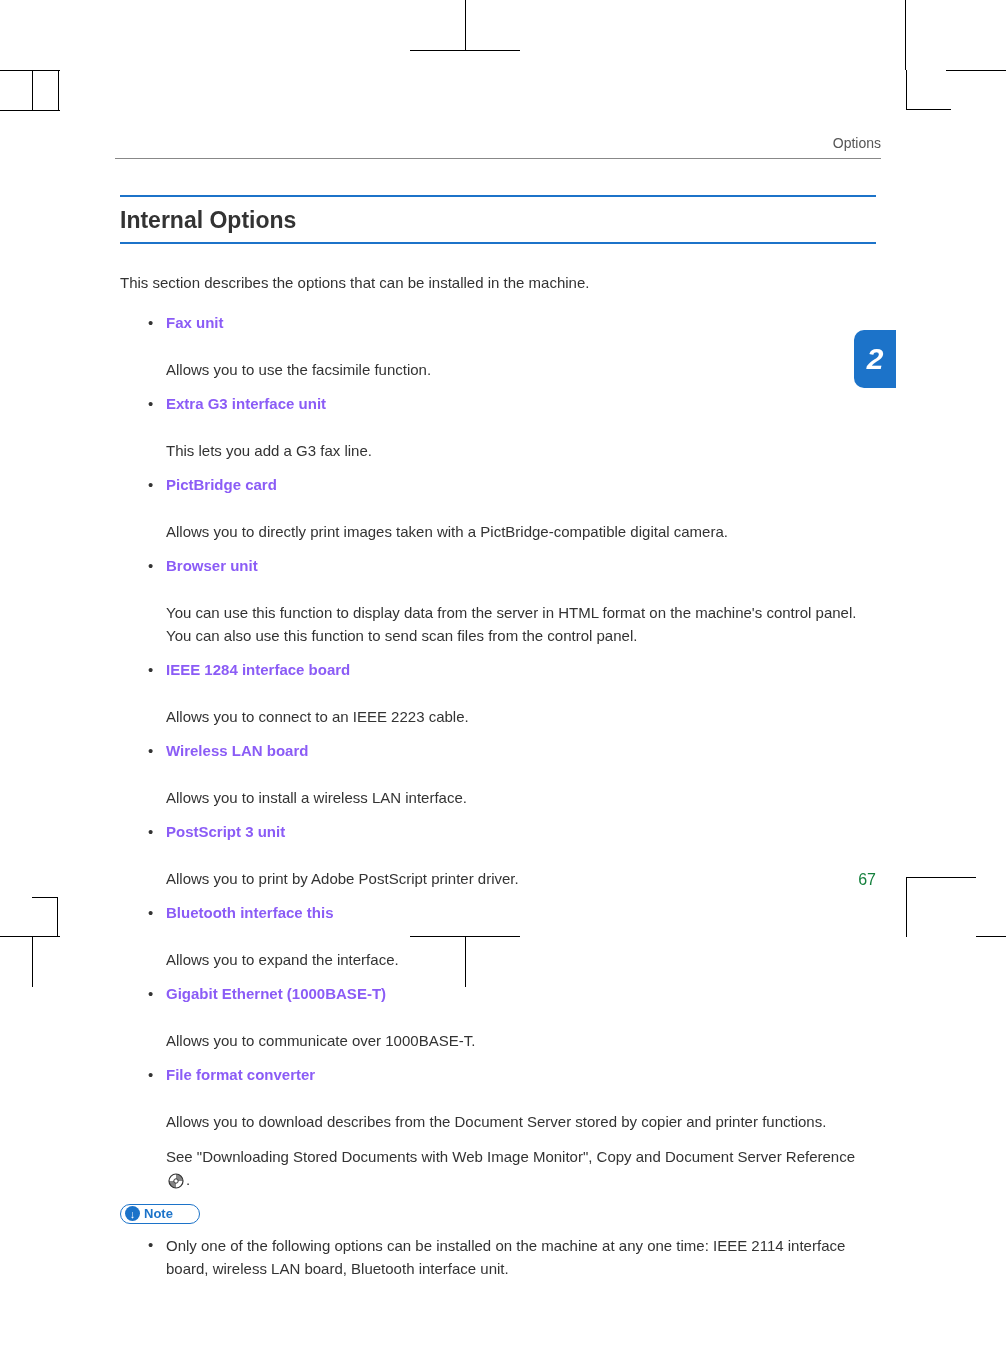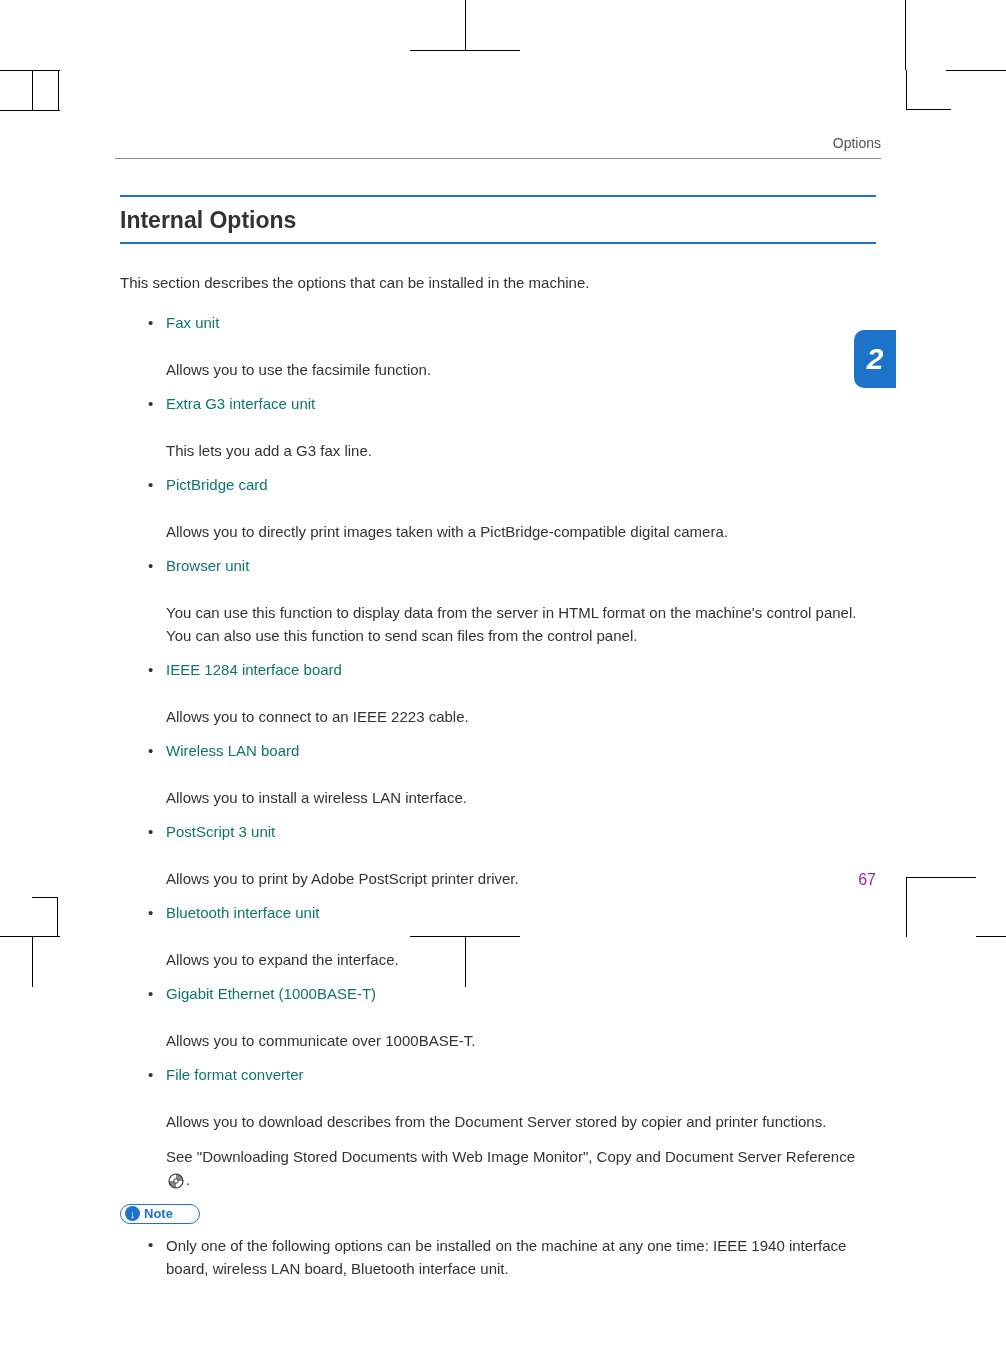--- a/index.html
+++ b/index.html
@@ -43,38 +43,38 @@
   .sec-rule-top { height: 2px; background: #1c73c9; margin-bottom: 10px; }
   .sec-title { font-size: 23px; font-weight: bold; color: #333; margin: 6px 0 8px 0; }
   .sec-rule-bot { height: 2px; background: #1c73c9; margin-bottom: 28px; }
 
   .intro { font-size: 15px; color: #333; margin-bottom: 18px; line-height: 1.45; }
 
   ul.opts { list-style: none; padding-left: 28px; }
   ul.opts > li { margin-bottom: 8px; }
   .li-row { display: flex; align-items: flex-start; }
   .bullet { width: 18px; flex: 0 0 18px; font-size: 15px; color: #333; line-height: 1.45; }
-  .li-label { font-size: 15px; color: #0f766e; line-height: 1.45; }
+  .li-label { font-size: 15px; color: #8b5cf6; line-height: 1.45; font-weight: bold; }
   .li-desc { font-size: 15px; color: #333; line-height: 1.55; padding-left: 18px; margin-top: 24px; margin-bottom: 12px; }
   .li-desc2 { font-size: 15px; color: #333; line-height: 1.55; padding-left: 18px; margin-top: 6px; margin-bottom: 12px; }
 
   .cd-icon { display: inline-flex; vertical-align: middle; margin: 0 2px; }
 
   
   .note-wrap { margin-top: 10px; }
   .note-pill { display: inline-flex; align-items: center; border: 1.5px solid #1c73c9; border-radius: 12px; padding: 1px 26px 1px 4px; height: 20px; }
   .note-icon { width: 15px; height: 15px; border-radius: 50%; background: #1c73c9; color: #fff; display: inline-flex; align-items: center; justify-content: center; font-size: 11px; margin-right: 4px; font-weight: bold; }
   .note-text { font-size: 13px; font-weight: bold; color: #1c73c9; }
 
   ul.notes { list-style: none; padding-left: 28px; margin-top: 10px; }
   .note-row { display: flex; align-items: flex-start; }
   .note-body { flex: 1; font-size: 15px; color: #333; line-height: 1.55; }
 
   
-  .pageno { position: absolute; bottom: 98px; right: 130px; font-size: 16px; color: #a21caf; margin-top: 26px; }
+  .pageno { position: absolute; bottom: 98px; right: 130px; font-size: 16px; color: #15803d; margin-top: 26px; }
 </style>
 </head>
 <body>
 
 <div class="page">
 
   <div class="crop crop-tl-h1"></div>
   <div class="crop crop-tl-h2"></div>
   <div class="crop crop-tl-v1"></div>
   <div class="crop crop-tl-v2"></div>
@@ -156,21 +156,21 @@
       <li>
         <div class="li-row">
             <span class="bullet">•</span>
             <span class="li-label">PostScript 3 unit</span>
           </div>
         <div class="li-desc">Allows you to print by Adobe PostScript printer driver.</div>
       </li>
       <li>
         <div class="li-row">
             <span class="bullet">•</span>
-            <span class="li-label">Bluetooth interface unit</span>
+            <span class="li-label">Bluetooth interface this</span>
           </div>
         <div class="li-desc">Allows you to expand the interface.</div>
       </li>
       <li>
         <div class="li-row">
             <span class="bullet">•</span>
             <span class="li-label">Gigabit Ethernet (1000BASE-T)</span>
           </div>
         <div class="li-desc">Allows you to communicate over 1000BASE-T.</div>
       </li>
@@ -196,21 +196,21 @@
 
     <div class="note-wrap">
       <span class="note-pill">
         <span class="note-icon">↓</span>
         <span class="note-text">Note</span>
       </span>
       <ul class="notes">
         <li>
           <div class="note-row">
             <span class="bullet">•</span>
-            <span class="note-body">Only one of the following options can be installed on the machine at any one time: IEEE 1940 interface board, wireless LAN board, Bluetooth interface unit.</span>
+            <span class="note-body">Only one of the following options can be installed on the machine at any one time: IEEE 2114 interface board, wireless LAN board, Bluetooth interface unit.</span>
           </div>
         </li>
       </ul>
     </div>
   </div>
 
   <div class="pageno">67</div>
 </div>
 
 </body></html>

